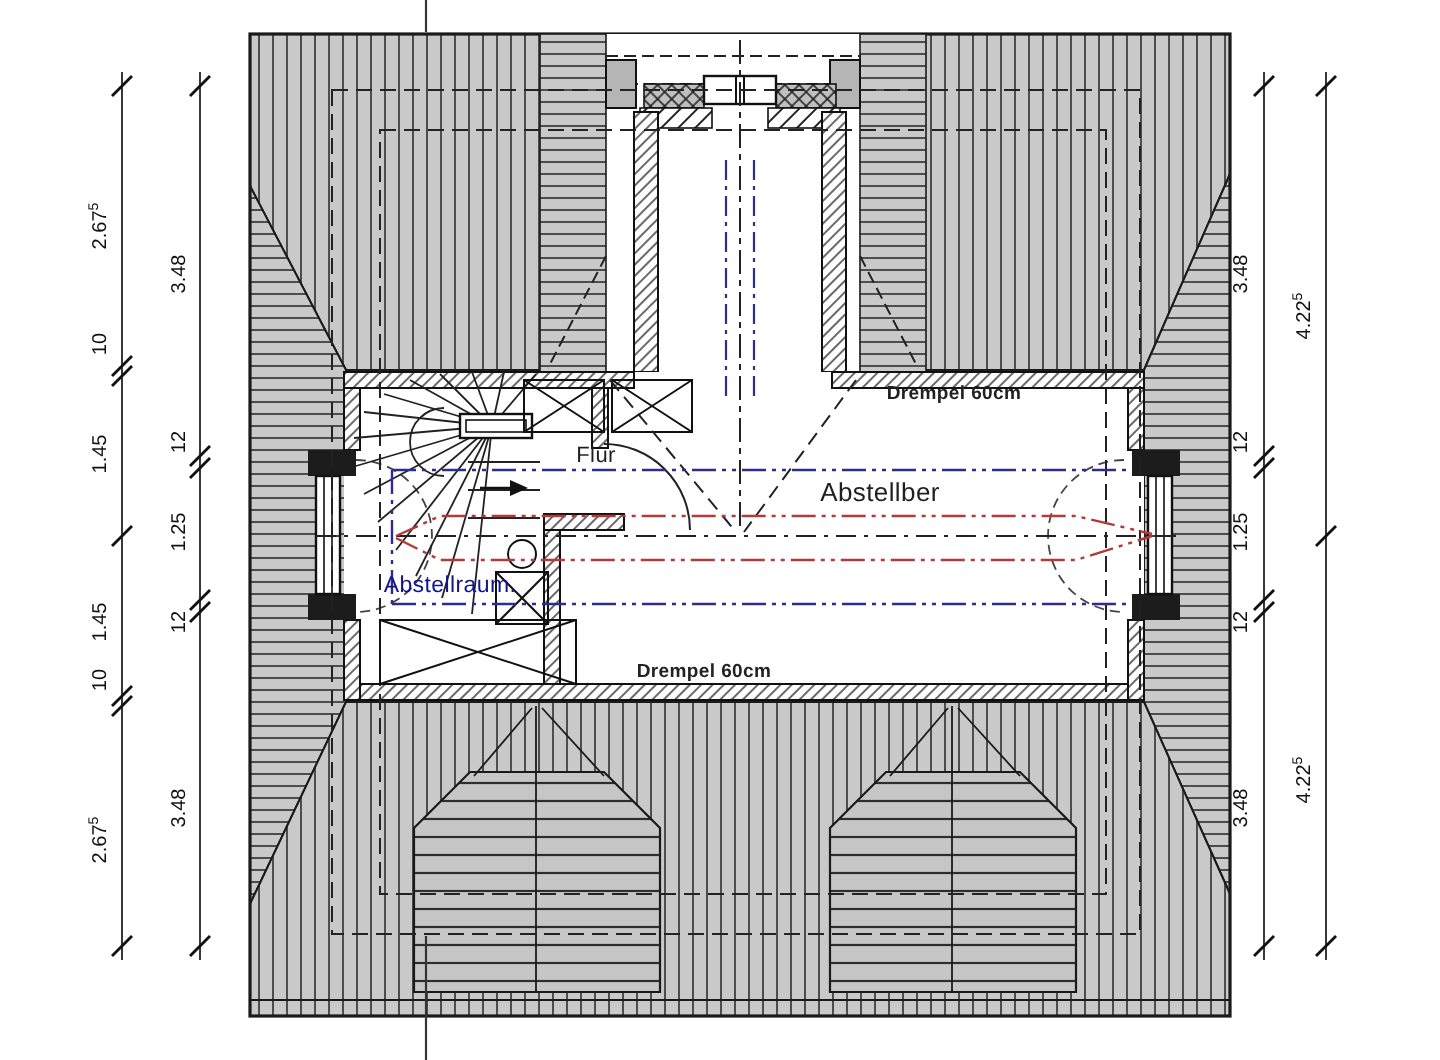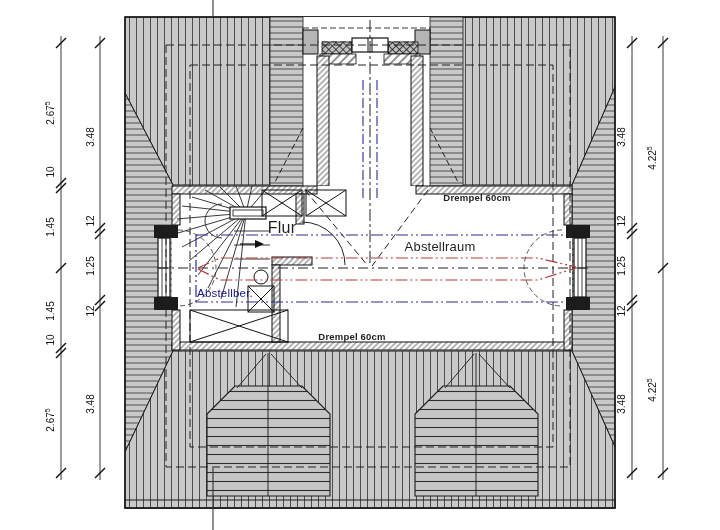--- a/index.html
+++ b/index.html
@@ -225,23 +225,23 @@
       <line x1="658" y1="478" x2="668" y2="468"></line>
     </g>
   </g>
 
   <g stroke="#333" stroke-width="1.1">
     <line x1="213" y1="0" x2="213" y2="16"></line>
     <line x1="213" y1="468" x2="213" y2="530"></line>
   </g>
 </svg>
 
-<span class="lbl lbl-room" style="left:282px;top:228px;font-size:16px">Flur</span>
-<span class="lbl lbl-room" style="left:440px;top:246px">Abstellraum</span>
-<span class="lbl lbl-room-sm" style="left:225px;top:293px;color:#14148a">Abstellber.</span>
+<span class="lbl lbl-room" style="left:298px;top:228px;font-size:11px">Flur</span>
+<span class="lbl lbl-room" style="left:440px;top:246px">Abstellber</span>
+<span class="lbl lbl-room-sm" style="left:225px;top:293px;color:#14148a">Abstellraum.</span>
 <span class="lbl lbl-note" style="left:477px;top:197px">Drempel 60cm</span>
 <span class="lbl lbl-note" style="left:352px;top:336px">Drempel 60cm</span>
 
 <span class="dim" style="left:50px;top:113px"><span>2.67</span><sup>5</sup></span>
 <span class="dim" style="left:50px;top:172px"><span>10</span><sup></sup></span>
 <span class="dim" style="left:50px;top:227px"><span>1.45</span><sup></sup></span>
 <span class="dim" style="left:50px;top:311px"><span>1.45</span><sup></sup></span>
 <span class="dim" style="left:50px;top:340px"><span>10</span><sup></sup></span>
 <span class="dim" style="left:50px;top:420px"><span>2.67</span><sup>5</sup></span>
 

